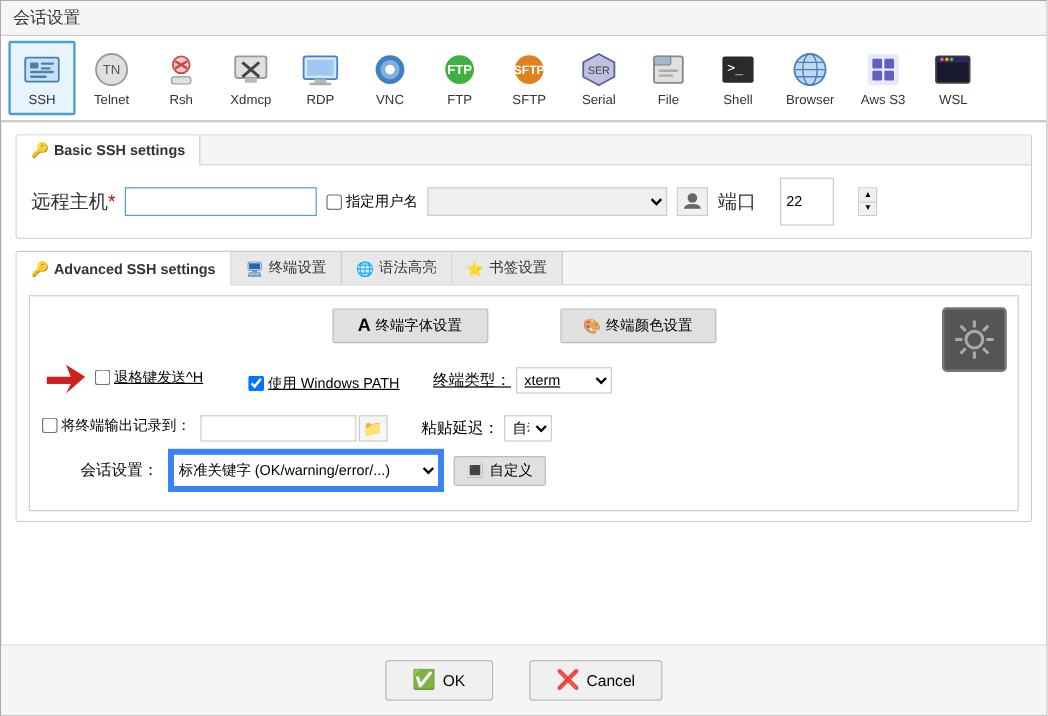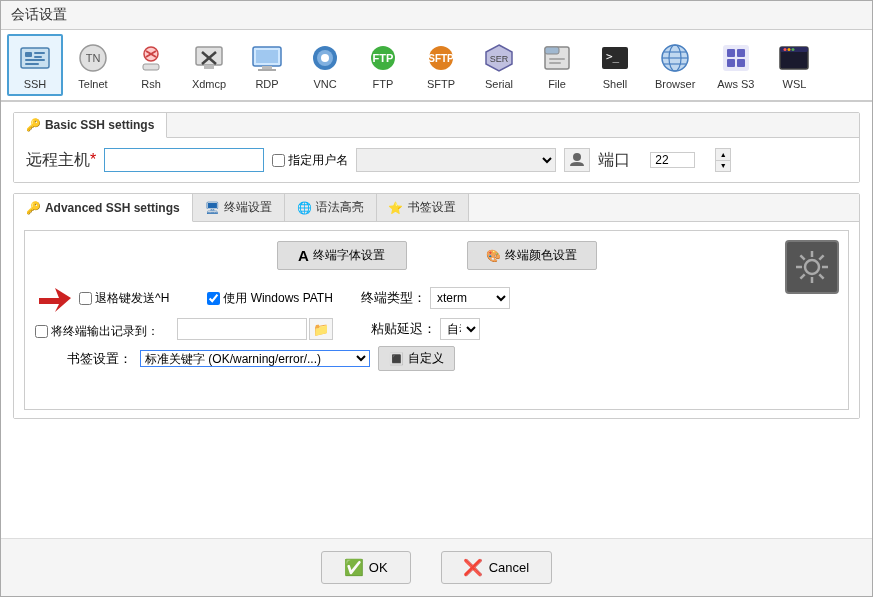--- a/index.html
+++ b/index.html
@@ -147,21 +147,21 @@
       justify-content: center;
       font-size: 14px;
     }
     .port-group {
       display: flex;
       align-items: center;
       gap: 20px;
     }
     .port-input {
       width: 45px;
-      height: 16px;
+      height: 40px;
       border: 1px solid #ccc;
       padding: 4px 4px;
       font-size: 12px;
     }
     .spinner {
       display: flex;
       flex-direction: column;
       border: 1px solid #ccc;
       height: 24px;
       width: 16px;
@@ -235,22 +235,22 @@
       height: 22px;
       border: 1px solid #ccc;
       background: #f5f5f5;
       cursor: pointer;
       font-size: 13px;
       display: flex;
       align-items: center;
       justify-content: center;
     }
     .syntax-dropdown {
-      border: 1px solid #3b82f6;
-      height: 17px;
+      border: 5px solid #3b82f6;
+      height: 36px;
       font-size: 12px;
       background: #fff;
       width: 230px;
     }
     .custom-btn {
       background: #e0e0e0;
       border: 1px solid #bbb;
       padding: 3px 10px;
       font-size: 12px;
       cursor: pointer;
@@ -300,29 +300,30 @@
     }
     .ok-icon { color: #4a9; font-size: 16px; }
     .cancel-icon { color: #c44; font-size: 16px; }
 
     .adv-inner-container {
       position: relative;
     }
 
     .grid-row1 {
       display: flex;
-      align-items: center;
+      align-items: flex-end;
       gap: 8px;
-      margin-bottom: 6px;
+      margin-bottom: 18px;
       flex-wrap: wrap;
+      text-decoration: underline;
     }
     .grid-row2 {
       display: flex;
-      align-items: flex-end;
-      gap: 18px;
+      align-items: flex-start;
+      gap: 8px;
       margin-bottom: 6px;
     }
     .grid-row3 {
       display: flex;
       align-items: center;
       gap: 8px;
     }
   </style>
 </head>
 <body>
@@ -612,21 +613,21 @@
                 <select class="dropdown-select" style="width:40px;">
                   <option>自动</option>
                   <option>无</option>
                   <option>低</option>
                   <option>高</option>
                 </select>
               </div>
             </div>
 
             <div class="grid-row3">
-              <span style="margin-left:32px;">书签设置：</span>
+              <span style="margin-left:32px;">会话设置：</span>
               <select class="syntax-dropdown">
                 <option>标准关键字 (OK/warning/error/...)</option>
                 <option>无</option>
                 <option>自定义</option>
               </select>
               <button class="custom-btn">
                 <span>🔳</span>
                 <span>自定义</span>
               </button>
             </div>

